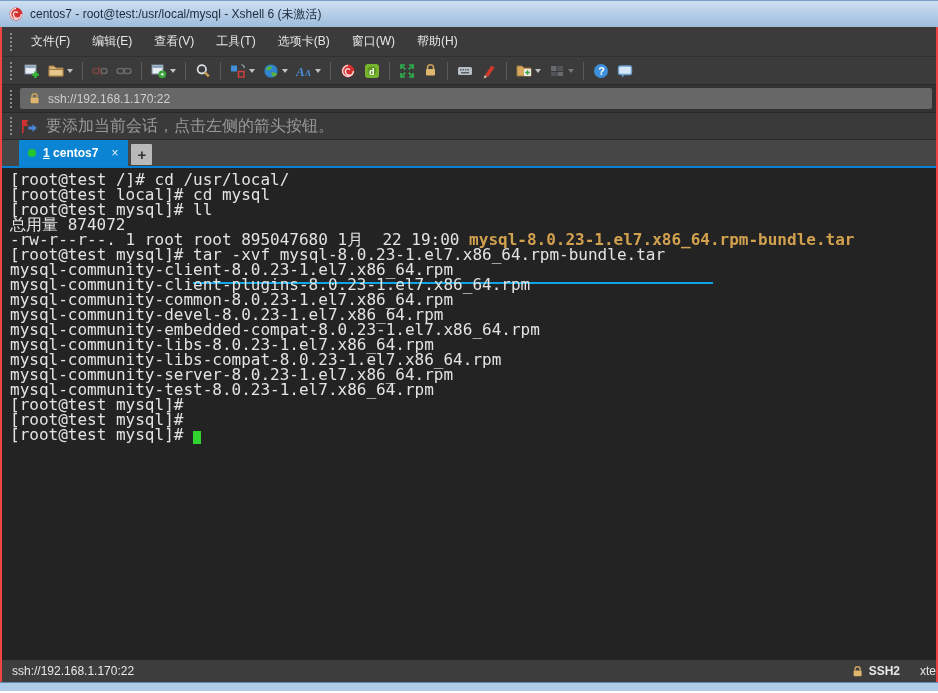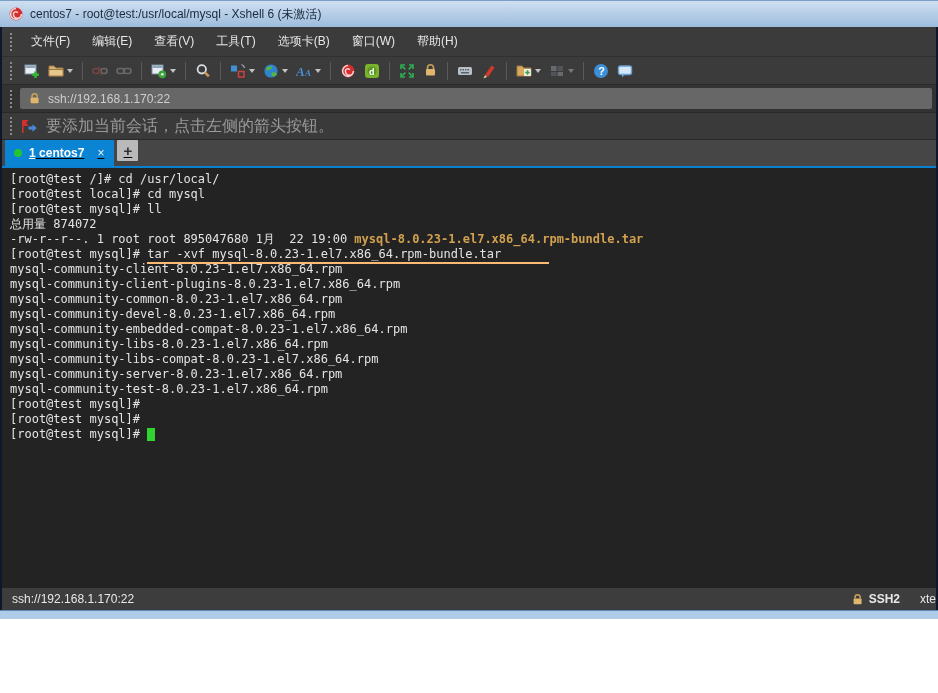--- a/index.html
+++ b/index.html
@@ -1,18 +1,18 @@
 <!DOCTYPE html>
 <html><head>
 <meta charset="utf-8">
 <style>
   * { box-sizing: border-box; margin: 0; padding: 0; }
   body { width: 938px; height: 693px; overflow: hidden; font-family: "Liberation Sans", sans-serif; }
 
-  .window { width: 938px; height: 619px; background: #0f172a; display: flex; flex-direction: column; }
+  .window { width: 938px; height: 691px; background: #ef4444; display: flex; flex-direction: column; }
 
   
   .titlebar {
     height: 27px; flex: 0 0 27px;
     background: linear-gradient(#cfdff1, #b3cce6 55%, #9dbcdc);
     border-top: 1px solid #7ba0c8;
     display: flex; align-items: center; padding-left: 8px;
     font-size: 12px; color: #1b2a3a;
   }
   .titlebar .app-icon { margin-right: 6px; display: flex; }
@@ -58,47 +58,47 @@
   
   .inforow {
     height: 27px; flex: 0 0 27px; background: #3a3a3a;
     display: flex; align-items: center; padding-left: 6px;
     border-bottom: 1px solid #282828;
     color: #9a9a9a; font-size: 16px;
   }
   .inforow .flag { margin-right: 8px; display: flex; }
 
   
-  .tabbar { height: 26px; flex: 0 0 26px; background: #464646; display: flex; align-items: flex-start; padding-left: 3px; text-decoration: underline; }
+  .tabbar { height: 26px; flex: 0 0 26px; background: #464646; display: flex; align-items: flex-end; padding-left: 17px; }
   .tab {
     height: 26px; background: #0c84d4; color: #ffffff;
     display: flex; align-items: center; gap: 7px; padding: 0 8px 0 9px;
     font-size: 12px; font-weight: bold;
   }
   .tab .dot { width: 8px; height: 8px; border-radius: 50%; background: #21c632; }
   .tab .idx { text-decoration: underline; }
   .tab .close { font-weight: normal; color: #e8f2fa; font-size: 12px; padding: 0 2px; margin-left: 4px; }
   .newtab {
     width: 21px; height: 21px; margin: 0 0 1px 3px; background: #b9b9b9;
     color: #333; font-size: 15px; font-weight: bold;
     display: flex; align-items: center; justify-content: center; border-radius: 1px;
   }
   .tab-underline { height: 2px; flex: 0 0 2px; background: #0b7fd0; }
 
   
   .terminal {
     flex: 1; background: #232323; overflow: hidden;
     padding: 4px 0 0 8px;
     font-family: "DejaVu Sans Mono", monospace;
-    font-size: 12px; line-height: 15px; color: #e3e3e3;
+    font-size: 16px; line-height: 15px; color: #e3e3e3;
     white-space: pre;
   }
   .term-line { height: 15px; }
   .archive { color: #d2a14f; font-weight: bold; }
-  .cmd-underline { border-bottom: 2px solid #fdba74; padding-bottom: 1px; padding-right: 48px; }
+  .cmd-underline { border-bottom: 2px solid #0ea5e9; padding-bottom: 18px; padding-right: 48px; }
   .cursor {
     display: inline-block; width: 8px; height: 13px;
     background: #2fd42f; vertical-align: text-bottom; color: transparent;
   }
 
   
   .statusbar {
     height: 22px; flex: 0 0 22px; background: #3d3d3d;
     display: flex; align-items: center; padding: 0 0 0 10px;
     color: #e8e8e8; font-size: 12px; overflow: hidden;

